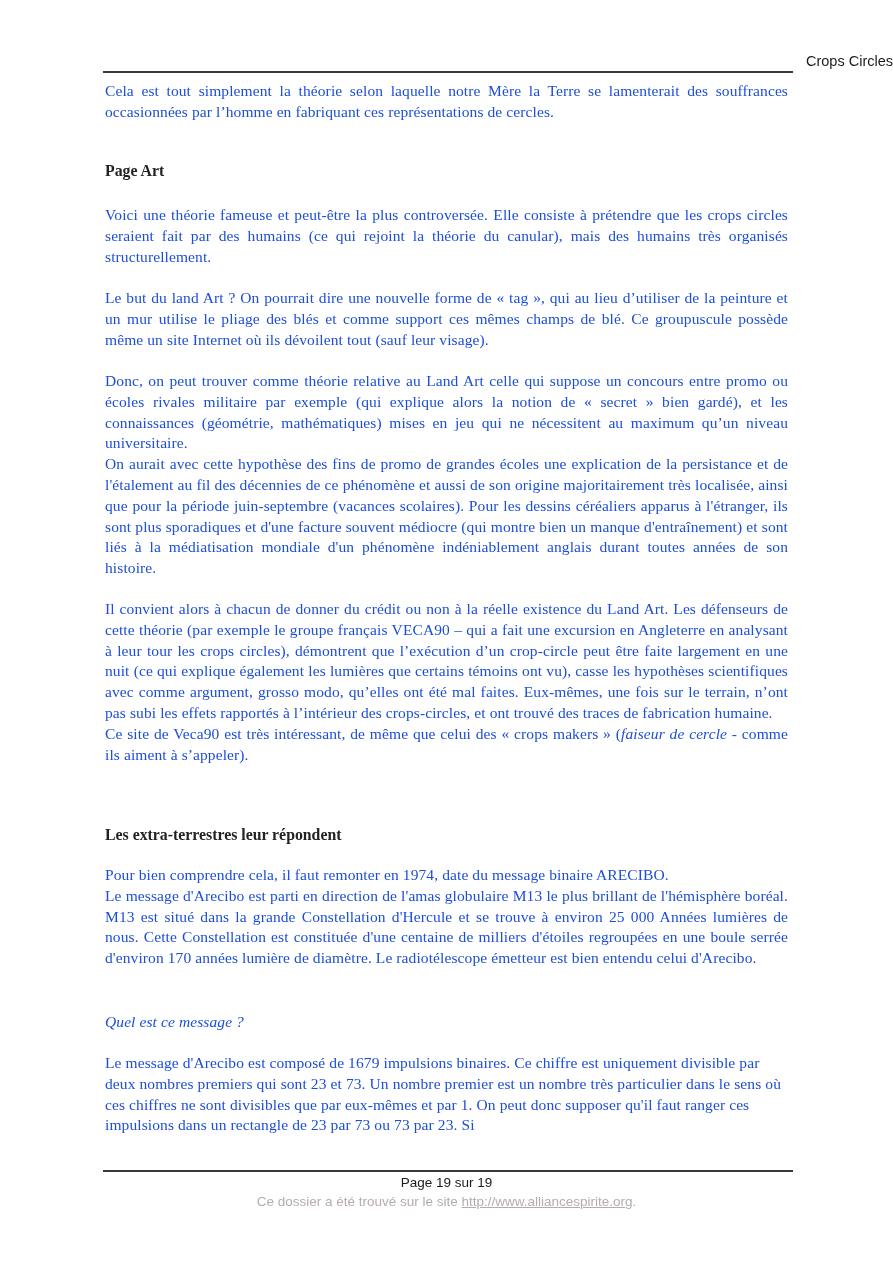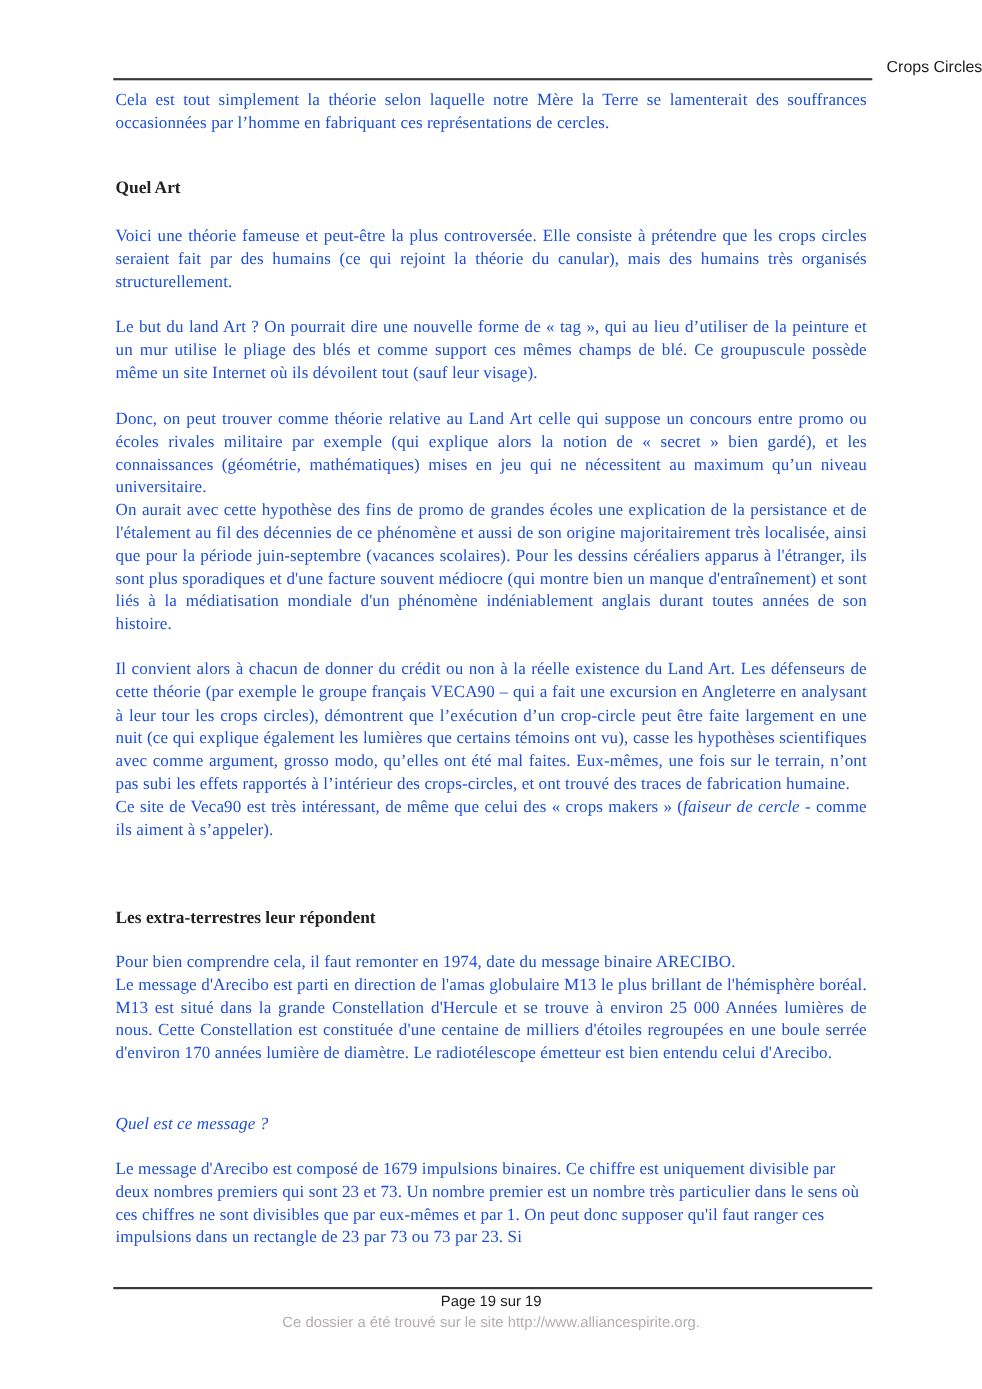--- a/index.html
+++ b/index.html
@@ -62,35 +62,36 @@
     color: #1c1c1c;
   }
   .footer-note {
     left: 0; width: 893px;
     text-align: center;
     font-size: 13.5px;
     color: #b5acac;
   }
   .footer-note a {
     color: #b5acac;
+    text-decoration: underline;
     cursor: pointer;
   }
 </style>
 </head>
 <body>
 
 <div class="page">
 
   <div class="abs page-title sans" style="top:53px;">Crops Circles</div>
 
   <div class="abs rule rule-header"></div>
 
   <p class="abs col serif body-text" style="top:81px;">Cela est tout simplement la théorie selon laquelle notre Mère la Terre se lamenterait des souffrances occasionnées par l’homme en fabriquant ces représentations de cercles.</p>
 
-  <h2 class="abs col serif section-heading" style="top:162px;">Quel Art</h2>
+  <h2 class="abs col serif section-heading" style="top:162px;">Page Art</h2>
 
   <p class="abs col serif body-text" style="top:288px;">Le but du land Art ? On pourrait dire une nouvelle forme de « tag », qui au lieu d’utiliser de la peinture et un mur utilise le pliage des blés et comme support ces mêmes champs de blé. Ce groupuscule possède même un site Internet où ils dévoilent tout (sauf leur visage).</p>
 
   <p class="abs col serif body-text" style="top:205px;">Voici une théorie fameuse et peut-être la plus controversée. Elle consiste à prétendre que les crops circles seraient fait par des humains (ce qui rejoint la théorie du canular), mais des humains très organisés structurellement.</p>
 
   <p class="abs col serif body-text" style="top:371px;"><span>Donc, on peut trouver comme théorie relative au Land Art celle qui suppose un concours entre promo ou écoles rivales militaire par exemple (qui explique alors la notion de « secret » bien gardé), et les connaissances (géométrie, mathématiques) mises en jeu qui ne nécessitent au maximum qu’un niveau universitaire.</span><br><span>On aurait avec cette hypothèse des fins de promo de grandes écoles une explication de la persistance et de l'étalement au fil des décennies de ce phénomène et aussi de son origine majoritairement très localisée, ainsi que pour la période juin-septembre (vacances scolaires). Pour les dessins céréaliers apparus à l'étranger, ils sont plus sporadiques et d'une facture souvent médiocre (qui montre bien un manque d'entraînement) et sont liés à la médiatisation mondiale d'un phénomène indéniablement anglais durant toutes années de son histoire.</span></p>
 
   <p class="abs col serif body-text" style="top:599px;"><span>Il convient alors à chacun de donner du crédit ou non à la réelle existence du Land Art. Les défenseurs de cette théorie (par exemple le groupe français VECA90 – qui a fait une excursion en Angleterre en analysant à leur tour les crops circles), démontrent que l’exécution d’un crop-circle peut être faite largement en une nuit (ce qui explique également les lumières que certains témoins ont vu), casse les hypothèses scientifiques avec comme argument, grosso modo, qu’elles ont été mal faites. Eux-mêmes, une fois sur le terrain, n’ont pas subi les effets rapportés à l’intérieur des crops-circles, et ont trouvé des traces de fabrication humaine.</span><br><span>Ce site de Veca90 est très intéressant, de même que celui des « crops makers » (</span><i class="italic">faiseur de cercle</i><span> - comme ils aiment à s’appeler).</span></p>
 
   <h2 class="abs col serif section-heading" style="top:826px;">Les extra-terrestres leur répondent</h2>

